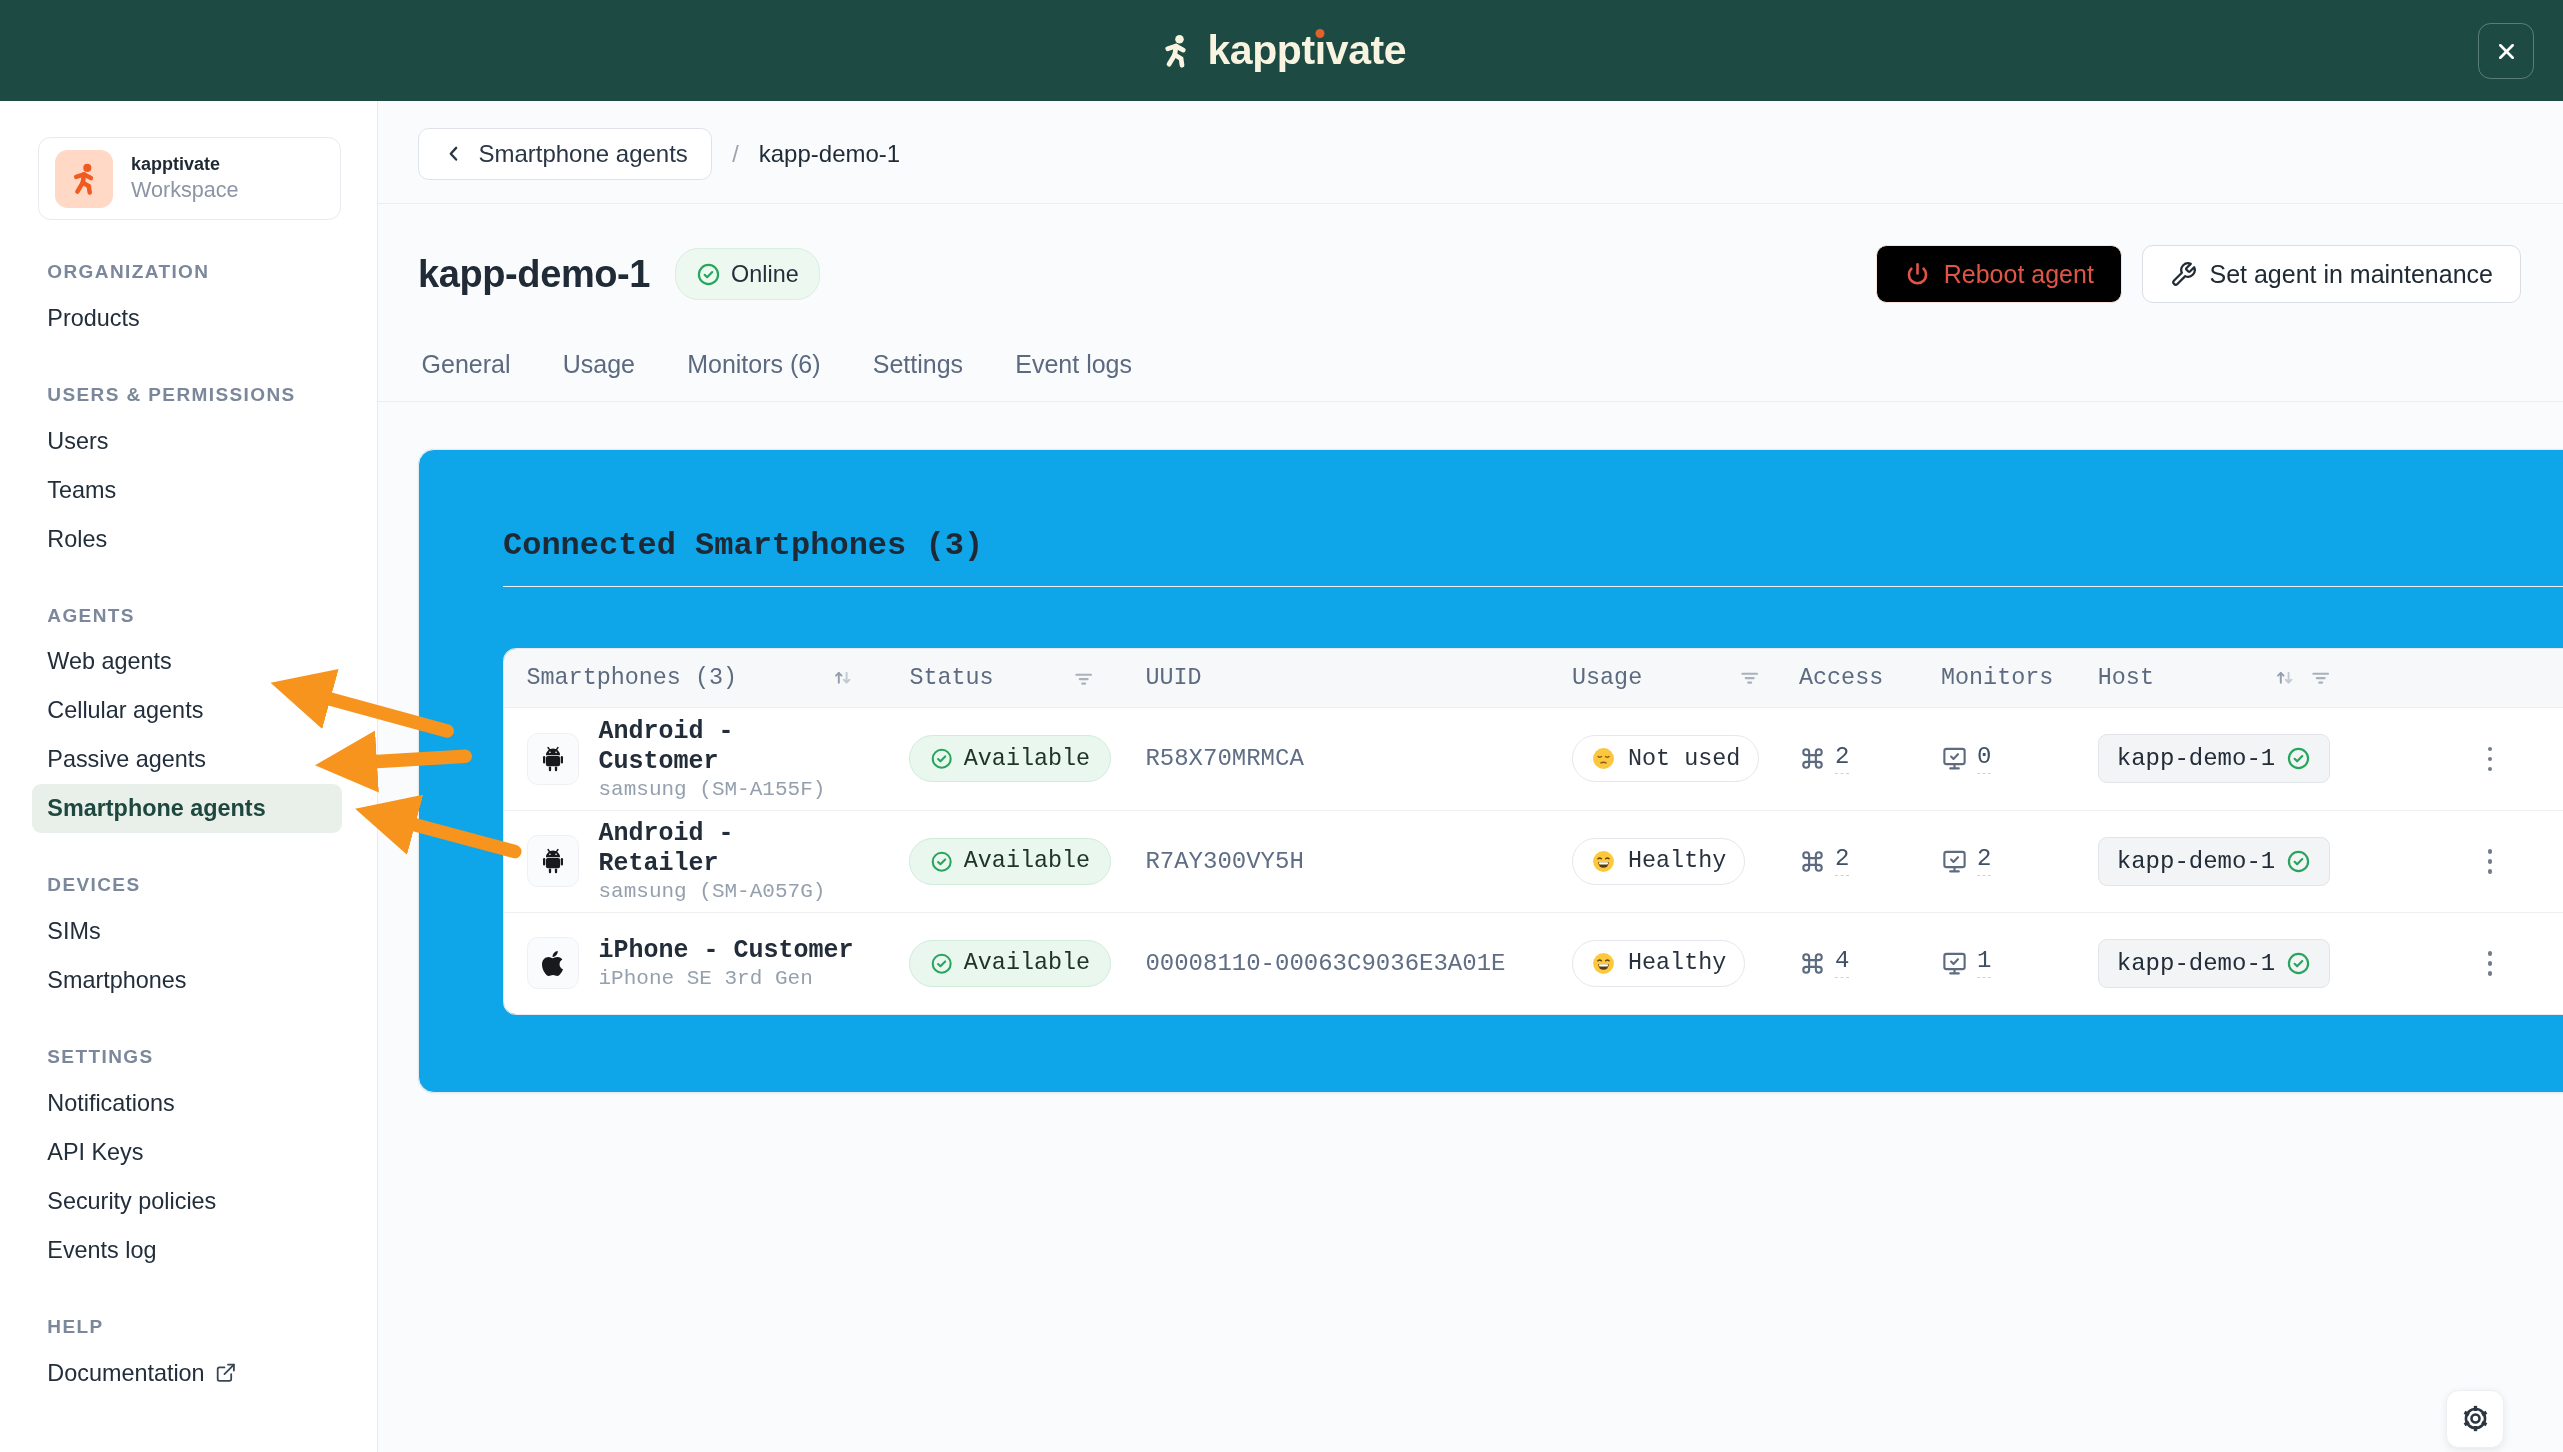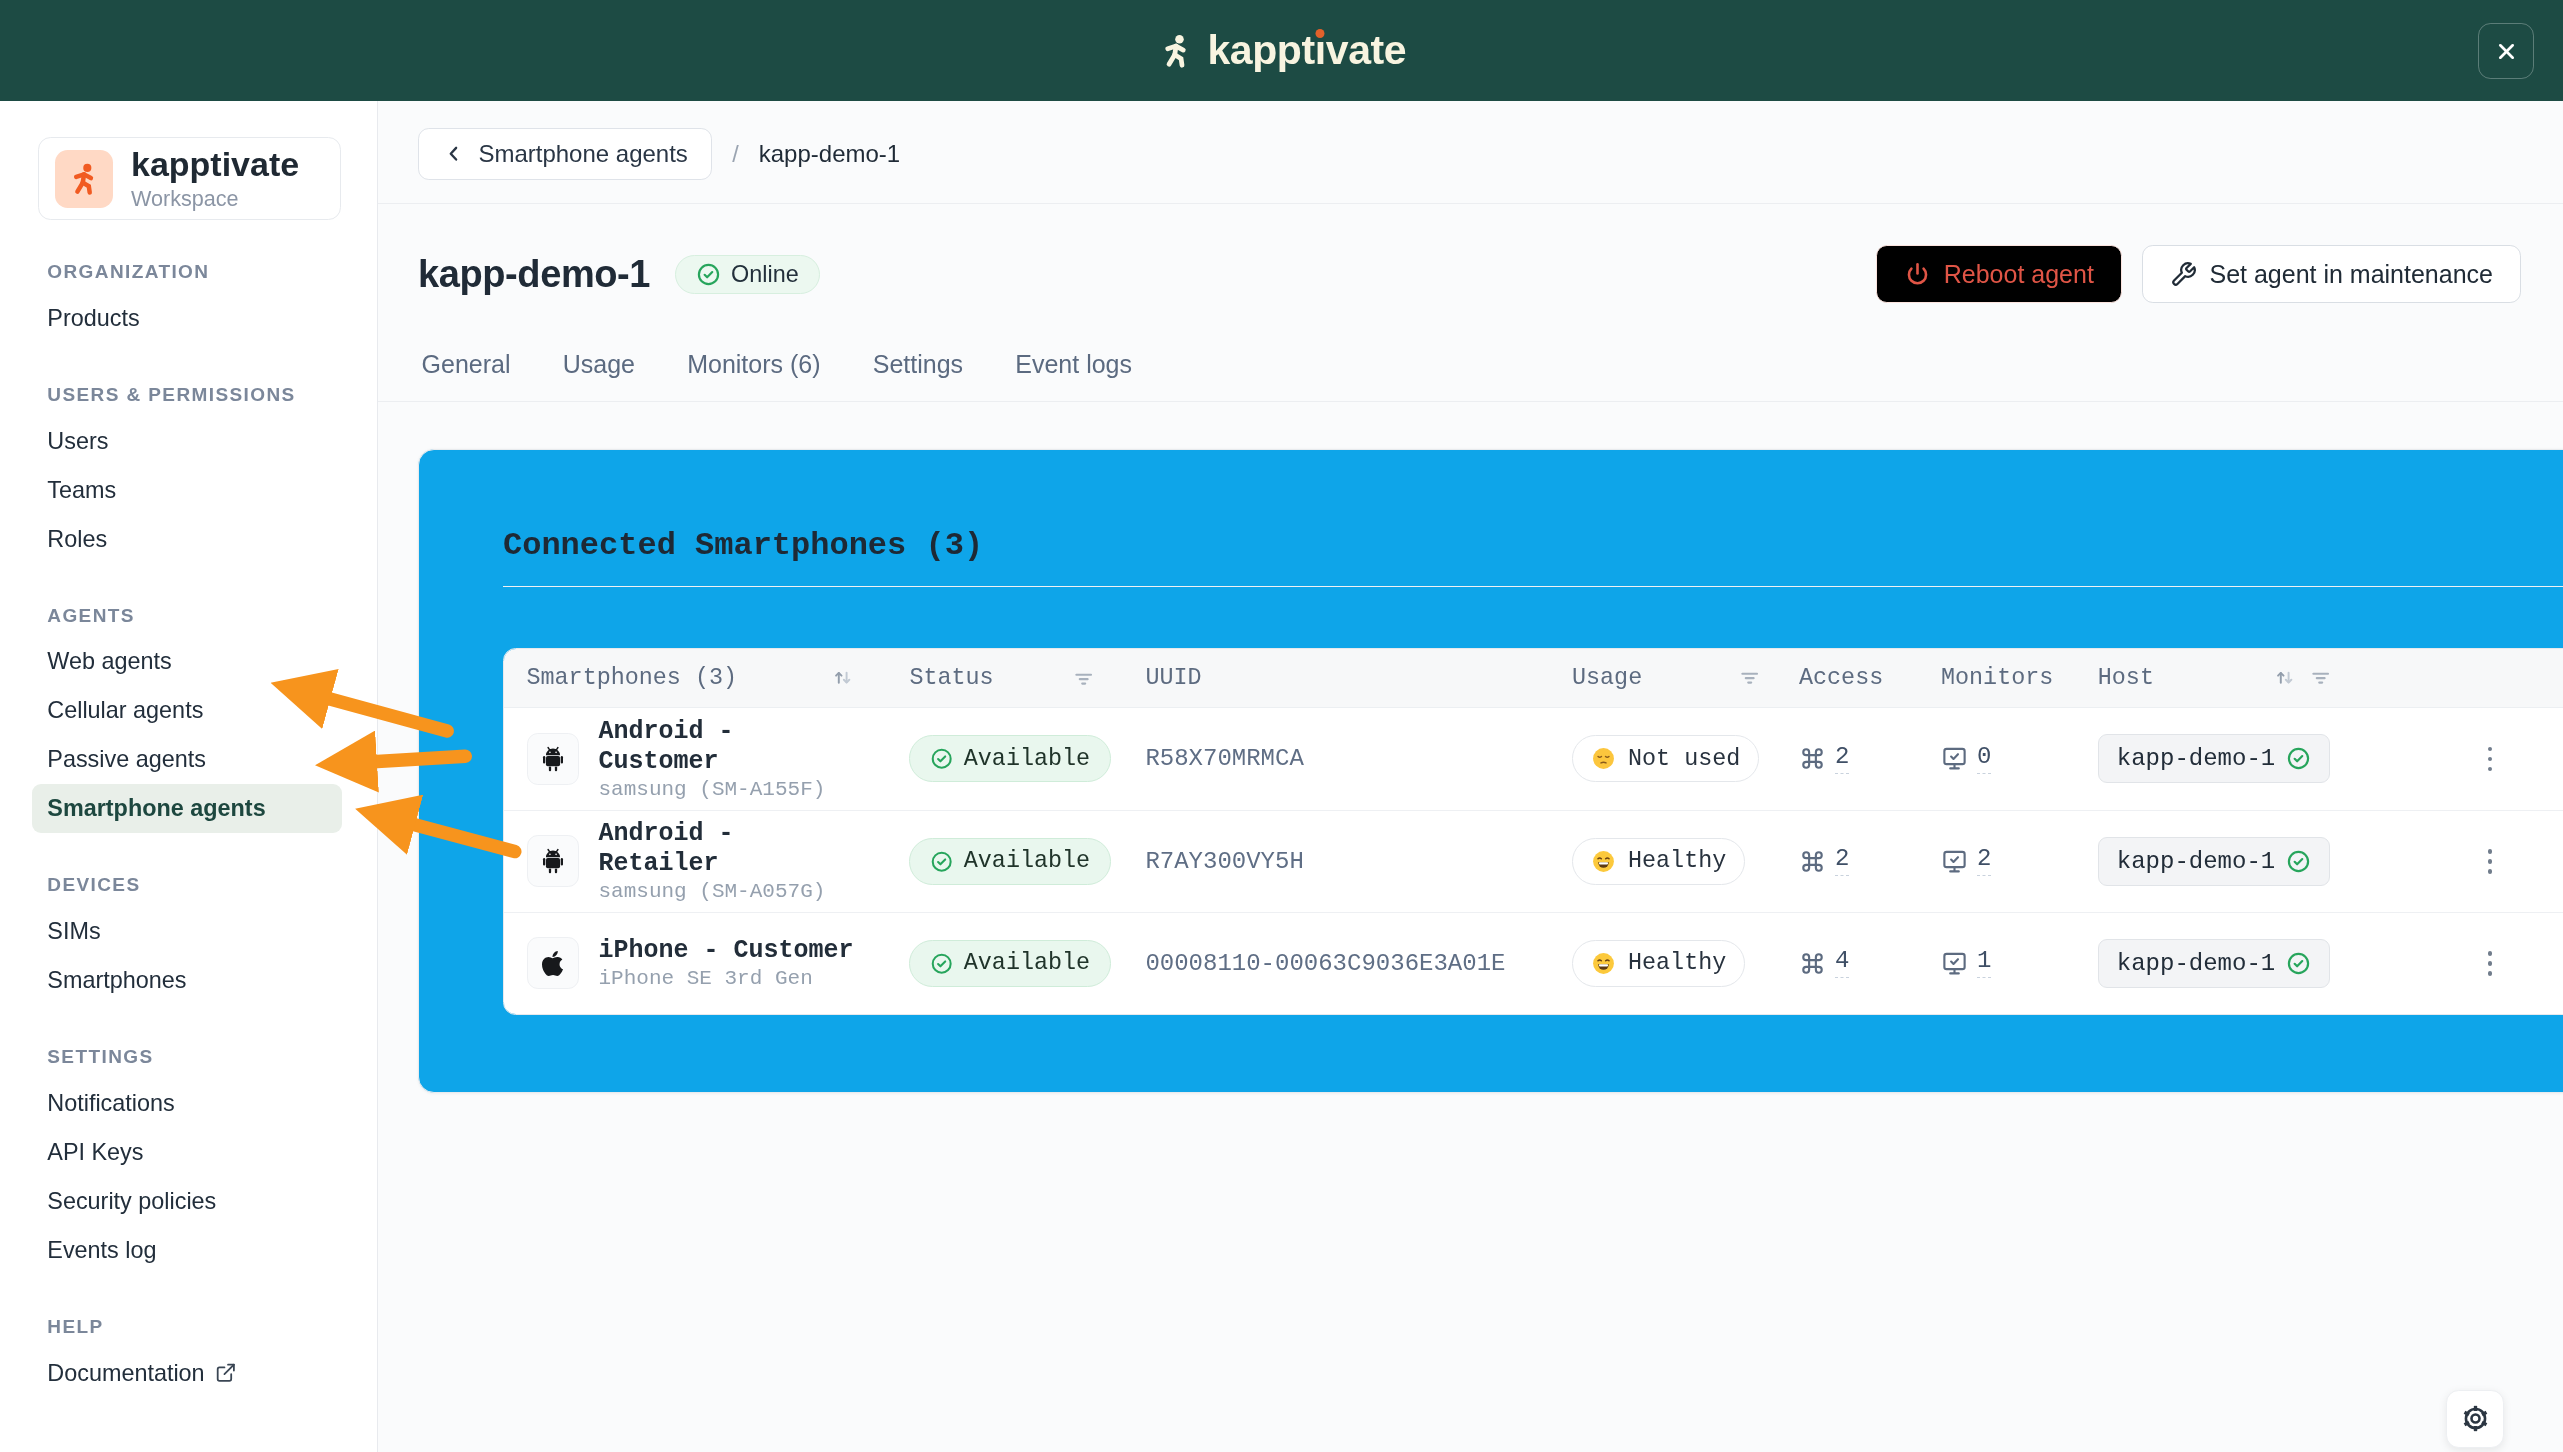--- a/index.html
+++ b/index.html
@@ -17,42 +17,42 @@
   .close-btn { position:absolute; right:29px; top:23.4px; width:56px; height:56px; border-radius:12.6px;
                background:transparent; border:1.3px solid rgba(255,255,255,0.28); cursor:pointer;
                display:flex; align-items:center; justify-content:center; }
 
   
   .sidebar { position:absolute; top:101px; left:0; width:378px; height:1352px; background:#ffffff;
              border-right:1.3px solid #e8eaee; z-index:5; }
   .workspace-card { margin:36px 35px 0 38px; width:303px; height:83px; border:1.3px solid #e7eaee; border-radius:12.6px;
                     display:flex; align-items:center; gap:18px; padding:0 16px; background:#fff; cursor:pointer; }
   .ws-icon { width:58px; height:58px; border-radius:12.6px; background:#ffd9c5; display:flex; align-items:center; justify-content:center; flex:0 0 auto; }
-  .ws-name { font-size:34px; font-weight:700; color:#1f2933; line-height:1.15; }
+  .ws-name { font-size:18px; font-weight:700; color:#1f2933; line-height:1.15; }
   .ws-sub  { font-size:21.6px; color:#8b95a5; margin-top:1.8px; }
   .nav { padding:0 35px 0 32px; }
   .nav-section { margin-top:41px; }
   .nav-label { font-size:19px; font-weight:700; letter-spacing:1.4px; color:#7b879a; padding-left:15.3px; margin-bottom:10.8px; }
   .nav-item { height:49px; display:flex; align-items:center; gap:10.8px; padding-left:15.3px; border-radius:9px;
               font-size:23.4px; color:#222e3b; cursor:pointer; }
   .nav-item.active { background:#e9efe9; color:#1d473f; font-weight:600; }
 
   
   .main { position:absolute; top:101px; left:378px; width:2185px; height:1352px; background:#fafbfc; }
   .breadcrumb-row { display:flex; align-items:center; gap:20px; padding:27px 42px 23.4px 40px; border-bottom:1.3px solid #eceef1; }
   .back-btn { height:52px; display:flex; align-items:center; gap:12.6px; padding:0 23.4px; border:1.3px solid #dfe3e9;
               border-radius:10.8px; background:#fff; font-size:24px; color:#2a3645; cursor:pointer;
               font-family:inherit; }
   .crumb-sep { font-size:23.4px; color:#9aa4b1; }
   .crumb-current { font-size:24px; color:#1f2a36; font-weight:500; }
 
   .page-head { display:flex; align-items:center; justify-content:space-between; padding:41px 42px 0 40px; }
   .title-wrap { display:flex; align-items:center; gap:25px; }
   h1 { font-size:38px; font-weight:700; color:#202b37; letter-spacing:-0.4px; }
-  .badge-online { height:39px; display:flex; align-items:center; gap:10px; padding:0 20px; border-radius:23.4px;
+  .badge-online { height:52px; display:flex; align-items:center; gap:10px; padding:0 20px; border-radius:23.4px;
                   background:#ecf8f0; border:1.3px solid #d7efdf; font-size:23.4px; color:#23303b; font-weight:500; }
   .actions { display:flex; align-items:center; gap:20px; }
   .btn { height:58px; display:flex; align-items:center; gap:12.6px; padding:0 27px; border-radius:10.8px;
          font-size:25px; font-weight:500; cursor:pointer; font-family:inherit; }
   .btn.danger  { background:#000000; border:1.3px solid #fbe3de; color:#e05546; }
   .btn.outline { background:#ffffff; border:1.3px solid #d9dee4; color:#202b36; }
 
   .tabs { display:flex; gap:45px; padding:0 42px 0 40px; margin-top:38px; border-bottom:1.3px solid #eceef1; }
   .tab { position:relative; font-size:25px; color:#5b6a80; padding:9px 3.6px 21.6px 3.6px; cursor:pointer; font-weight:500; }
   .tab.active { color:#1c473e; font-weight:700; }

